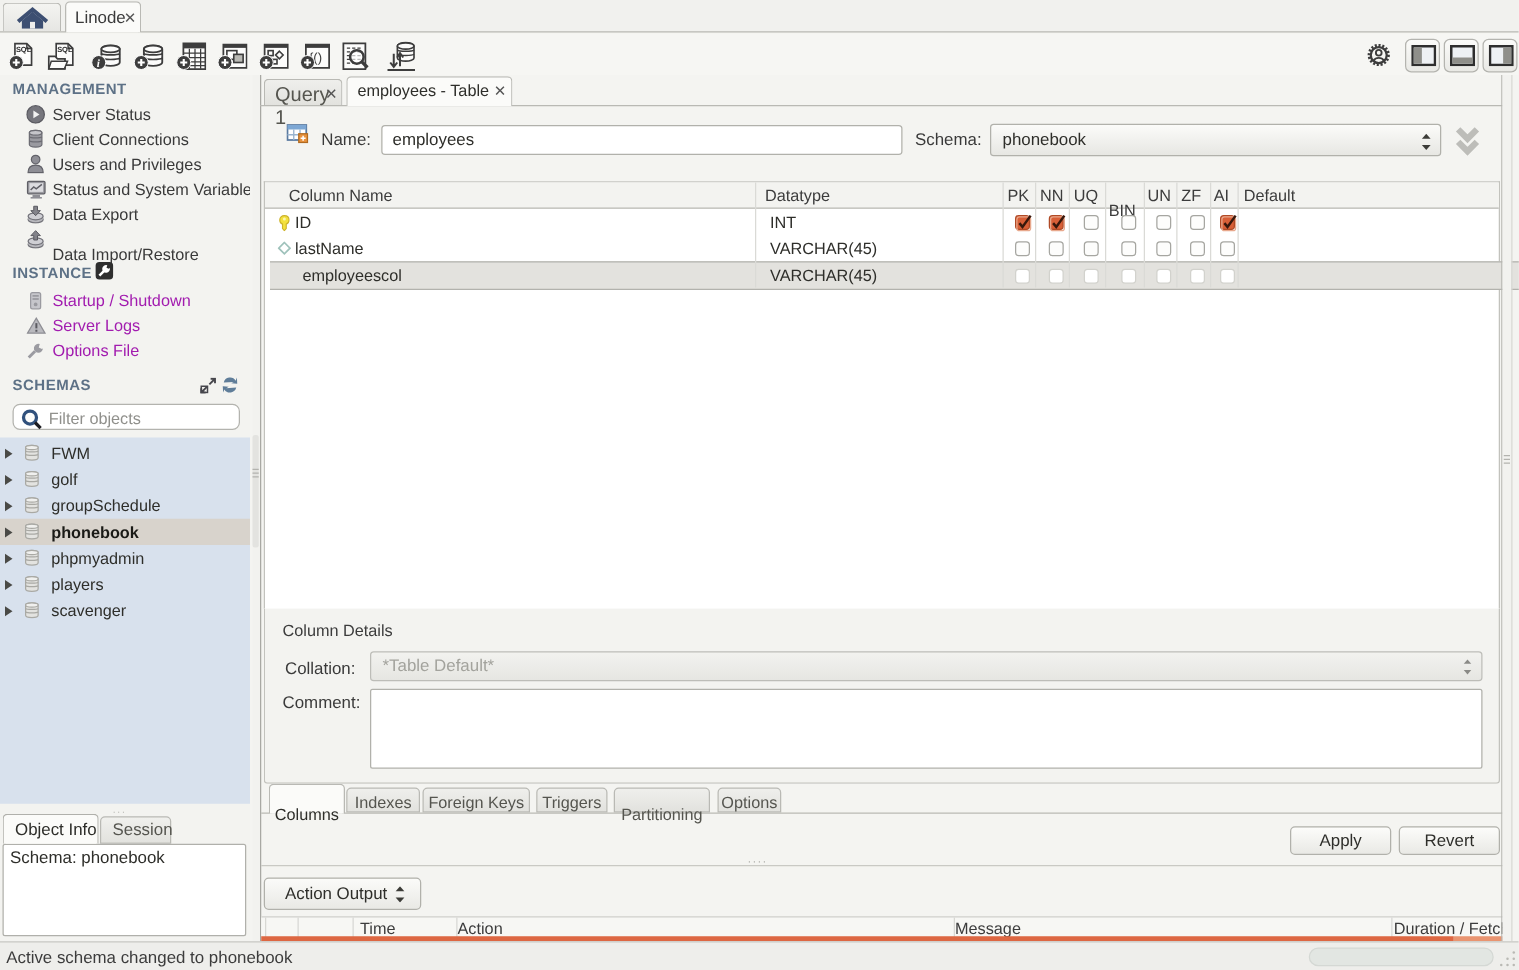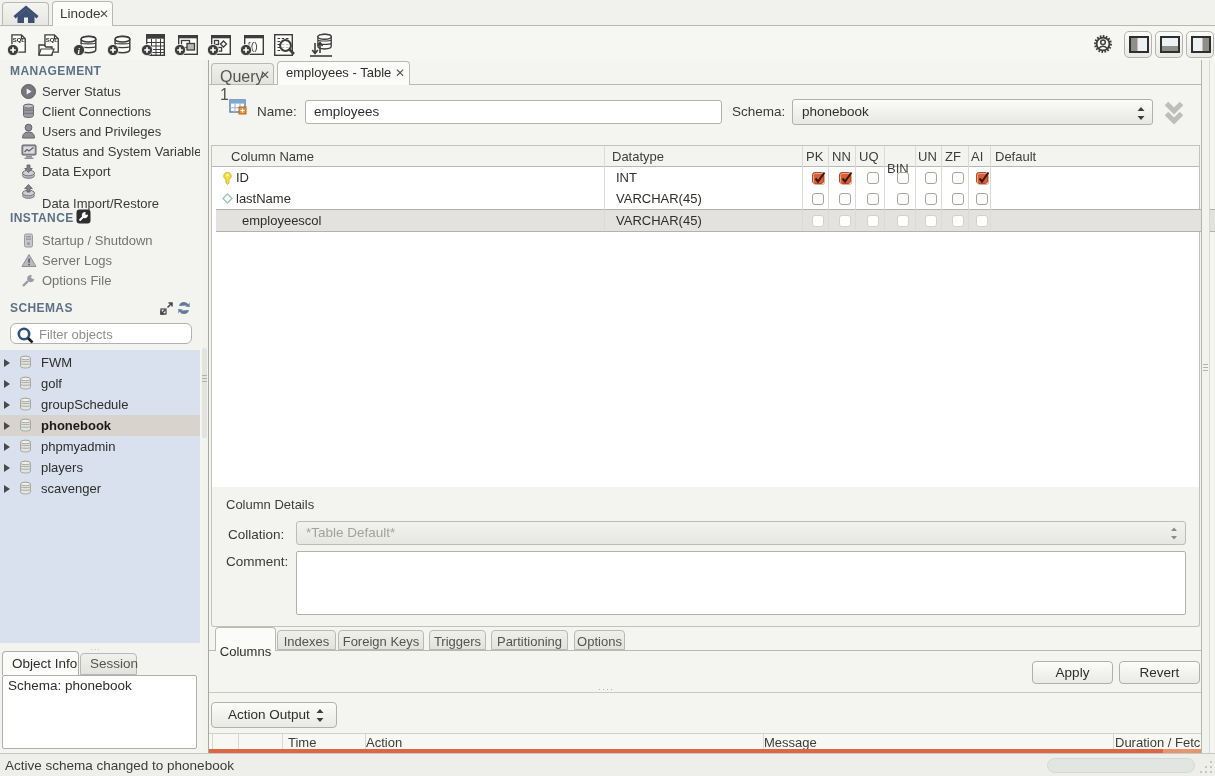--- a/index.html
+++ b/index.html
@@ -16,21 +16,21 @@
 
 
 #toolbar { left:0; top:27px; width:1215px; height:33px; background:#f6f6f3; }
 .tbi { position:absolute; top:33px; }
 .togglebtn { position:absolute; top:31px; width:28px; height:27px; background:linear-gradient(#fbfbf9,#e9e9e5); border:1px solid #b4b4af; border-radius:5px; }
 
 
 #sidebar { left:0; top:60px; width:200px; height:693px; background:#f3f3f0; overflow:hidden; }
 .sechdr { position:absolute; left:10px; font-size:12px; font-weight:bold; color:#5d7186; letter-spacing:.4px; }
 .sitem { position:absolute; left:42px; font-size:13px; color:#3a3a3a; white-space:nowrap; }
-.sitem.dis { color:#737373; }
+.sitem.dis { color:#a21caf; }
 .sicon { position:absolute; left:21px; }
 #filterbox { left:10px; top:263px; width:182px; height:21px; background:#fff; border:1px solid #b3b3ae; border-radius:6px; }
 #filterbox span { position:absolute; left:28px; top:3px; color:#90908c; font-size:13px; }
 #schemalist { left:0; top:290px; width:202px; height:293px; background:#d8e1ed; }
 .srow { position:absolute; left:0; width:202px; height:21px; }
 .srow .arr { position:absolute; left:4px; top:7px; width:0; height:0; border-left:6px solid #4a4a46; border-top:4px solid transparent; border-bottom:4px solid transparent; }
 .srow .nm { position:absolute; left:41px; top:3px; font-size:13px; color:#2e2e2a; }
 .srow.sel { background:#d8d3cc; }
 .srow.sel .nm { font-weight:bold; color:#1a1a16; }
 #oitab { left:2px; top:591px; width:77px; height:24px; background:#fbfbf9; border:1px solid #b0b0ab; border-bottom:none; border-radius:4px 4px 0 0; z-index:2; }
@@ -515,21 +515,21 @@
       <path d="M4 12.5 L1 9 L7 9 Z" fill="#8a8a86"></path>
     </svg>
 </div>
 <div class="abs" id="commentbox"></div>
 
 <div class="abs" id="btabs">
   <div class="btab act" style="left:6px; width:61px; padding-top:16px;">Columns</div>
   <div class="btab" style="left:68px; width:59px; padding-top:3px;">Indexes</div>
   <div class="btab" style="left:129px; width:86px; padding-top:3px;">Foreign Keys</div>
   <div class="btab" style="left:220px; width:57px; padding-top:3px;">Triggers</div>
-  <div class="btab" style="left:282px; width:77px; padding-top:3px;">Partitioning</div>
+  <div class="btab" style="left:282px; width:77px; padding-top:13px;">Partitioning</div>
   <div class="btab" style="left:365px; width:51px; padding-top:3px;">Options</div>
 </div>
 <div class="btn" style="left:1032px; width:81px;">Apply</div>
 <div class="btn" style="left:1119px; width:81px;">Revert</div>
 
 <div class="abs" style="left:209px; top:692px; width:994px; height:1px; background:#c9c9c4;"></div>
 <div class="abs" style="left:598px; top:688px; width:24px; height:4px; color:#a9a9a4; font-size:9px; line-height:3px; letter-spacing:1px;">····</div>
 <div class="abs" id="aodd">
     <span>Action Output</span>
   <svg style="position:absolute; right:12px; top:6px;" width="8" height="13" viewBox="0 0 8 13">

